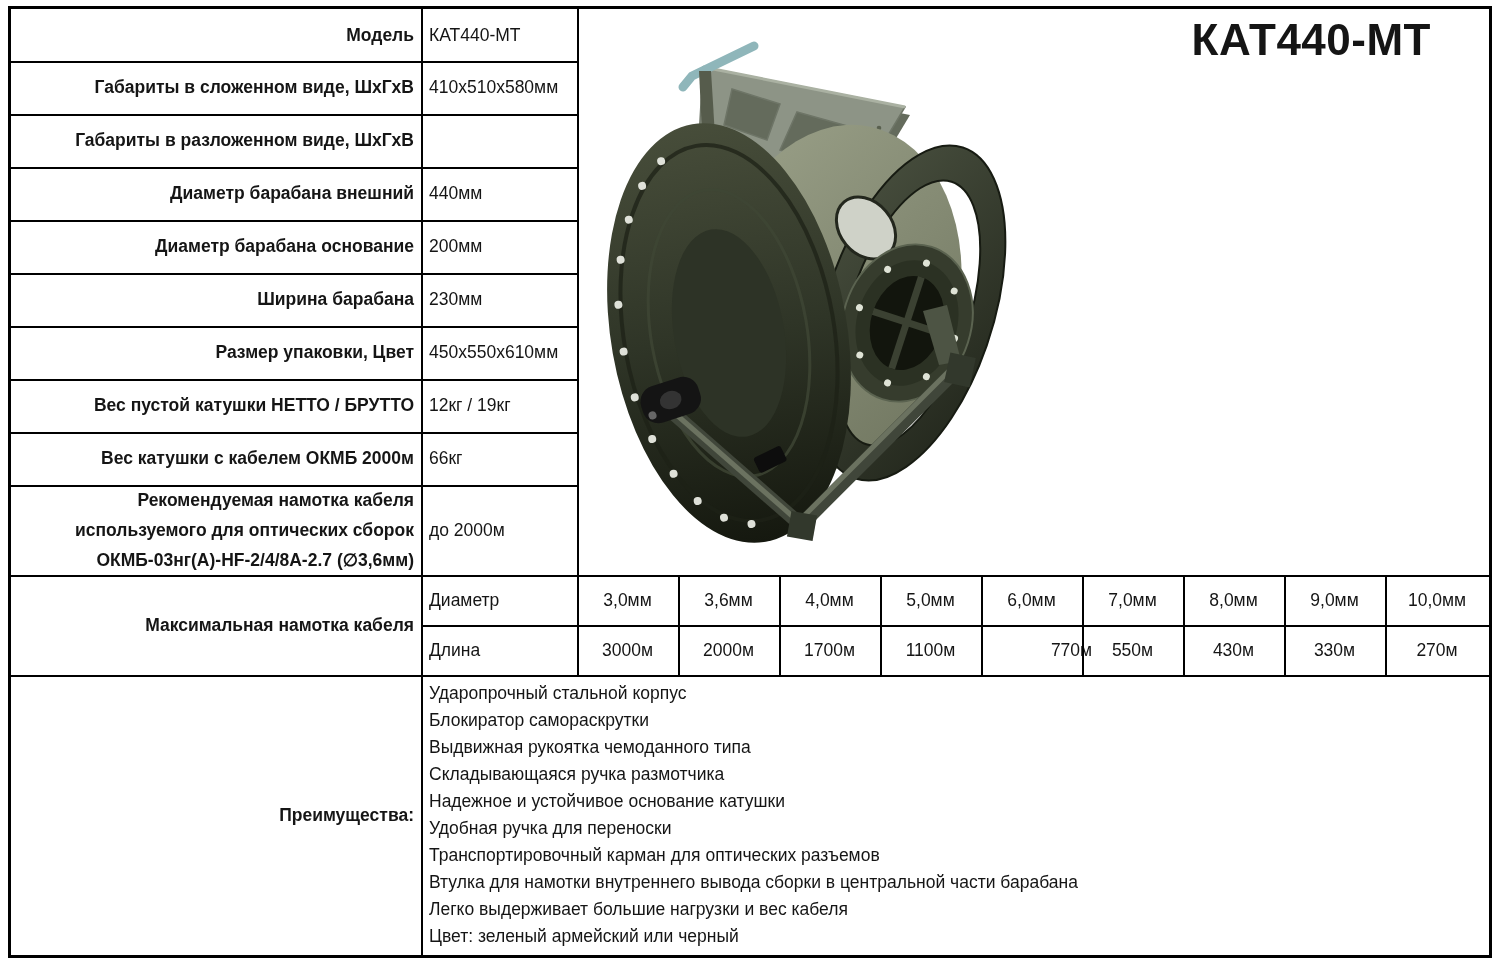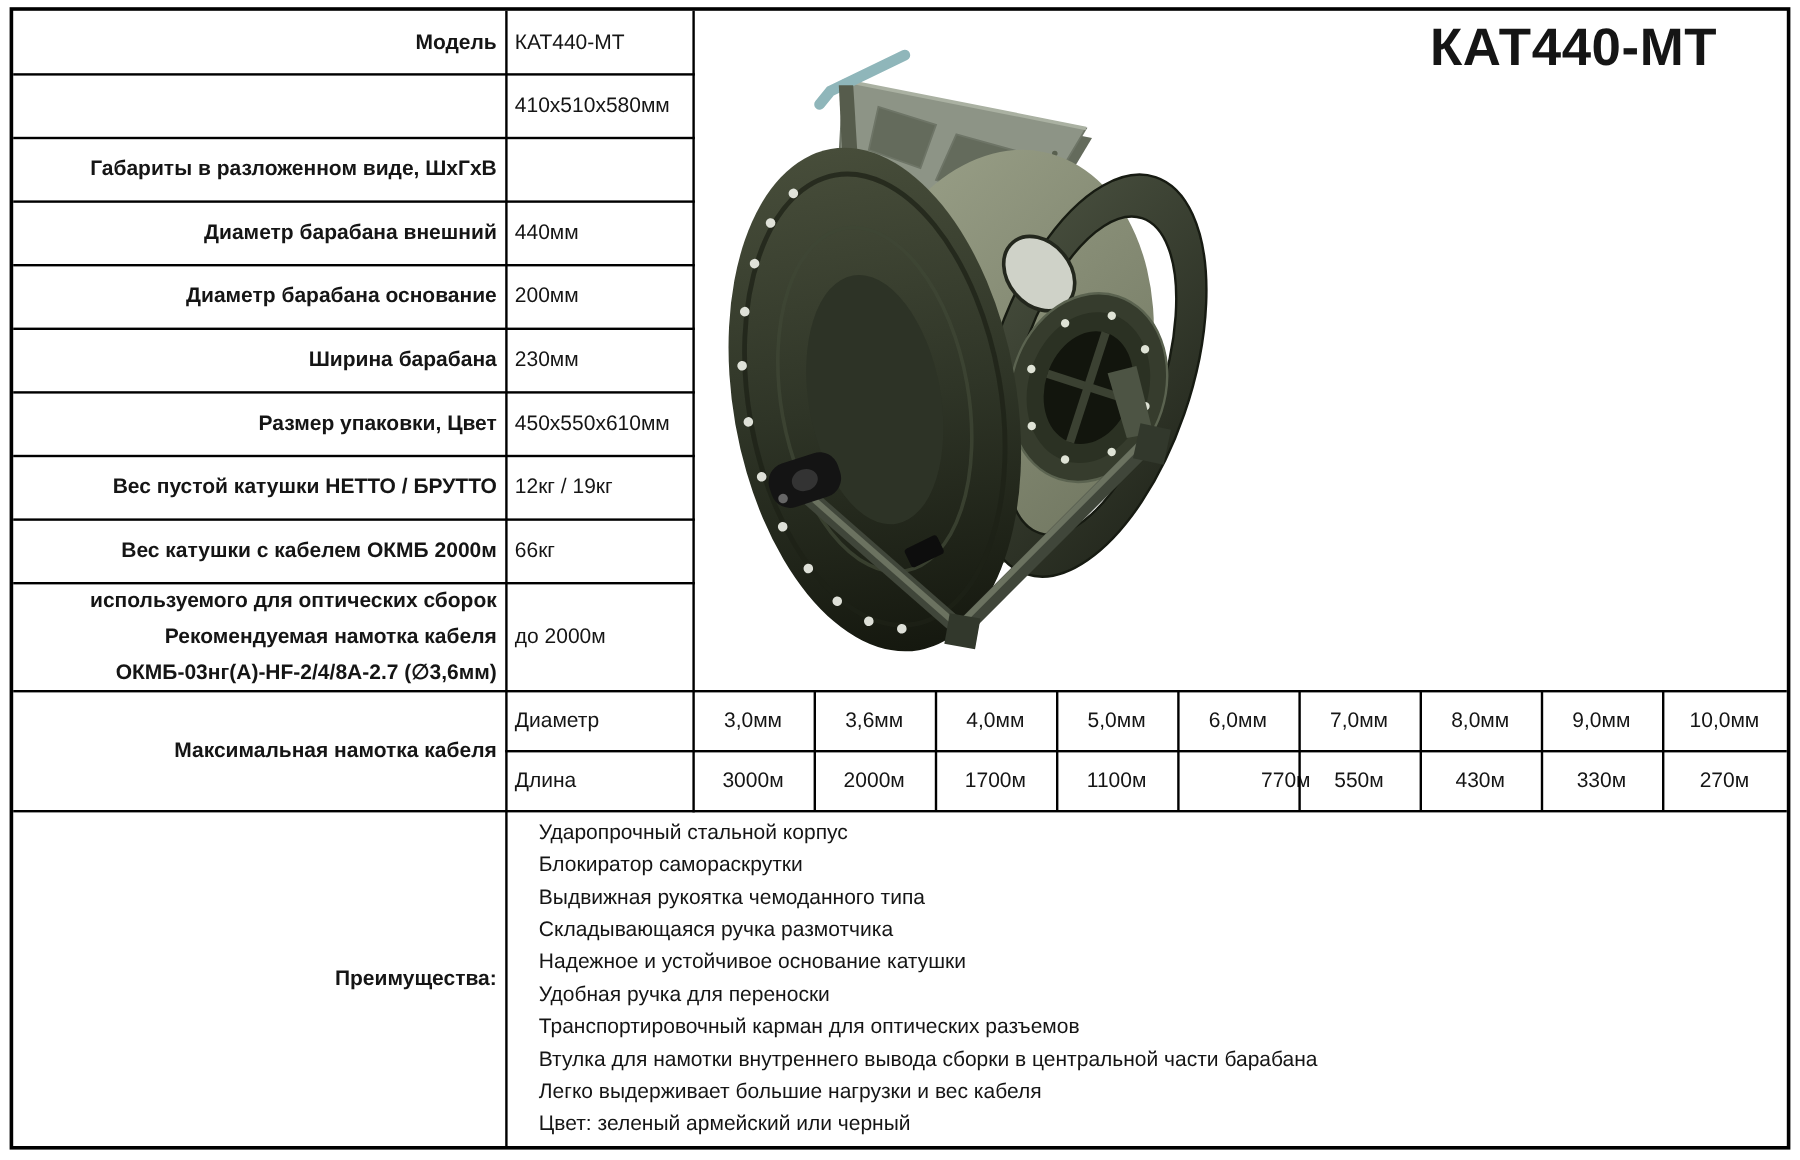--- a/index.html
+++ b/index.html
@@ -18,21 +18,21 @@
   .reclbl{position:absolute;left:0;width:410px;display:flex;flex-direction:column;
           align-items:flex-end;justify-content:center;text-align:right;font-weight:700;
           font-size:17.5px;padding-right:7px;box-sizing:border-box;line-height:30px;}
   .dhead{position:absolute;left:418px;width:148px;display:flex;align-items:center;
          font-size:17.5px;}
   .dcell{position:absolute;width:101px;height:50px;display:flex;align-items:center;
          justify-content:center;font-size:17.5px;}
   .adv-list{position:absolute;left:418px;top:668px;width:1056px;height:276px;
             display:flex;flex-direction:column;justify-content:space-between;
             padding:3px 0;box-sizing:border-box;}
-  .adv-list .adv-item{font-size:17.5px;height:26px;display:flex;align-items:center;margin-left:20px;}
+  .adv-list .adv-item{font-size:17.5px;height:26px;display:flex;align-items:center;}
   .title{position:absolute;top:6px;right:58px;font-size:44px;font-weight:700;
          letter-spacing:0.5px;}
   .photo{position:absolute;left:568px;top:4px;width:912px;height:560px;}
 </style>
 </head>
 <body>
 
 <div class="sheet">
   <div class="frame">
 
@@ -129,20 +129,21 @@
           <circle cx="70" cy="396" r="4" fill="#666666"></circle>
         </g>
       </g>
     </svg>
 
     <div class="title">КАТ440-МТ</div>
 
     <div class="lbl" style="top:0;height:52px">Модель</div>
     <div class="val" style="top:0;height:52px">КАТ440-МТ</div>
 
+    <div class="lbl" style="top:52px;height:53px">Габариты в сложенном виде, ШхГхВ</div>
     <div class="val" style="top:52px;height:53px">410х510х580мм</div>
 
     <div class="lbl" style="top:105px;height:53px">Габариты в разложенном виде, ШхГхВ</div>
     <div class="val" style="top:105px;height:53px"></div>
 
     <div class="lbl" style="top:158px;height:53px">Диаметр барабана внешний</div>
     <div class="val" style="top:158px;height:53px">440мм</div>
 
     <div class="lbl" style="top:211px;height:53px">Диаметр барабана основание</div>
     <div class="val" style="top:211px;height:53px">200мм</div>
@@ -153,22 +154,22 @@
     <div class="lbl" style="top:317px;height:53px">Размер упаковки, Цвет</div>
     <div class="val" style="top:317px;height:53px">450х550х610мм</div>
 
     <div class="lbl" style="top:370px;height:53px">Вес пустой катушки НЕТТО / БРУТТО</div>
     <div class="val" style="top:370px;height:53px">12кг / 19кг</div>
 
     <div class="lbl" style="top:423px;height:53px">Вес катушки с кабелем ОКМБ 2000м</div>
     <div class="val" style="top:423px;height:53px">66кг</div>
 
     <div class="reclbl" style="top:476px;height:90px">
+      <span>Рекомендуемая намотка кабеля</span>
       <span>используемого для оптических сборок</span>
-      <span>Рекомендуемая намотка кабеля</span>
       <span>ОКМБ-03нг(А)-HF-2/4/8А-2.7 (∅3,6мм)</span>
     </div>
     <div class="val" style="top:476px;height:90px">до 2000м</div>
 
     <div class="lbl" style="top:566px;height:100px">Максимальная намотка кабеля</div>
     <div class="dhead" style="top:616px;height:50px">Длина</div>
     <div class="dhead" style="top:566px;height:50px">Диаметр</div>
 
     <div class="dcell" style="top:566px;left:566px">3,0мм</div>
     <div class="dcell" style="top:566px;left:667px">3,6мм</div>

